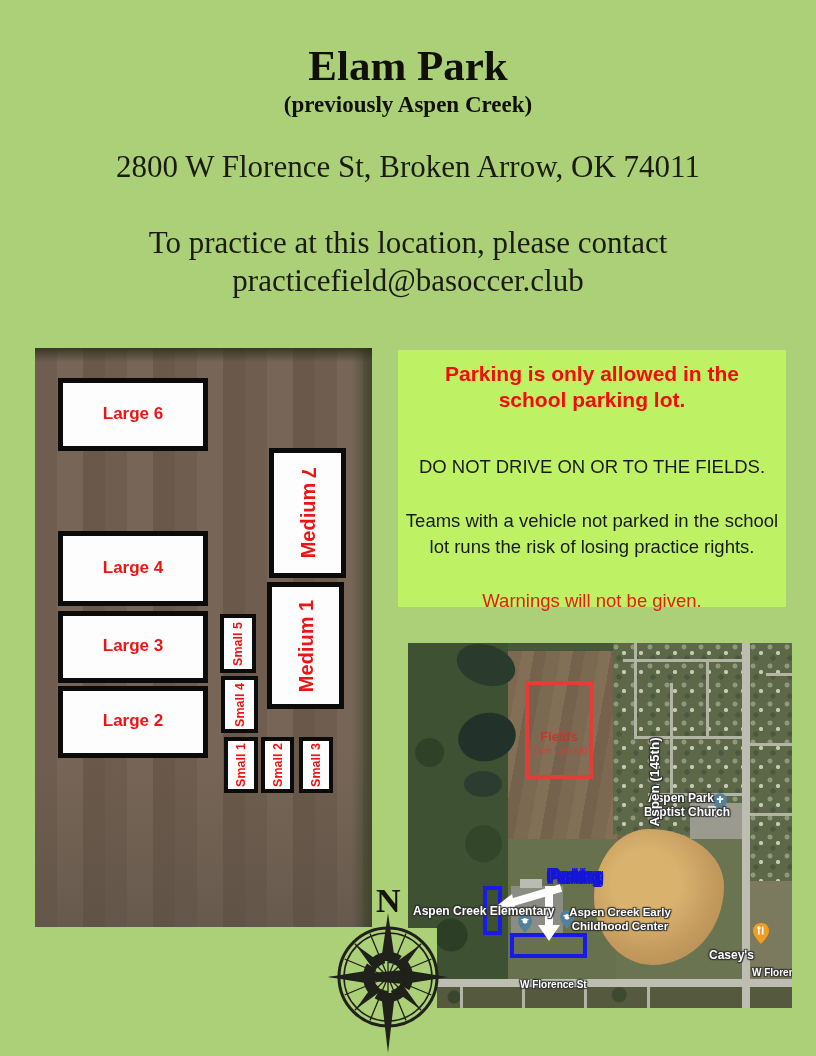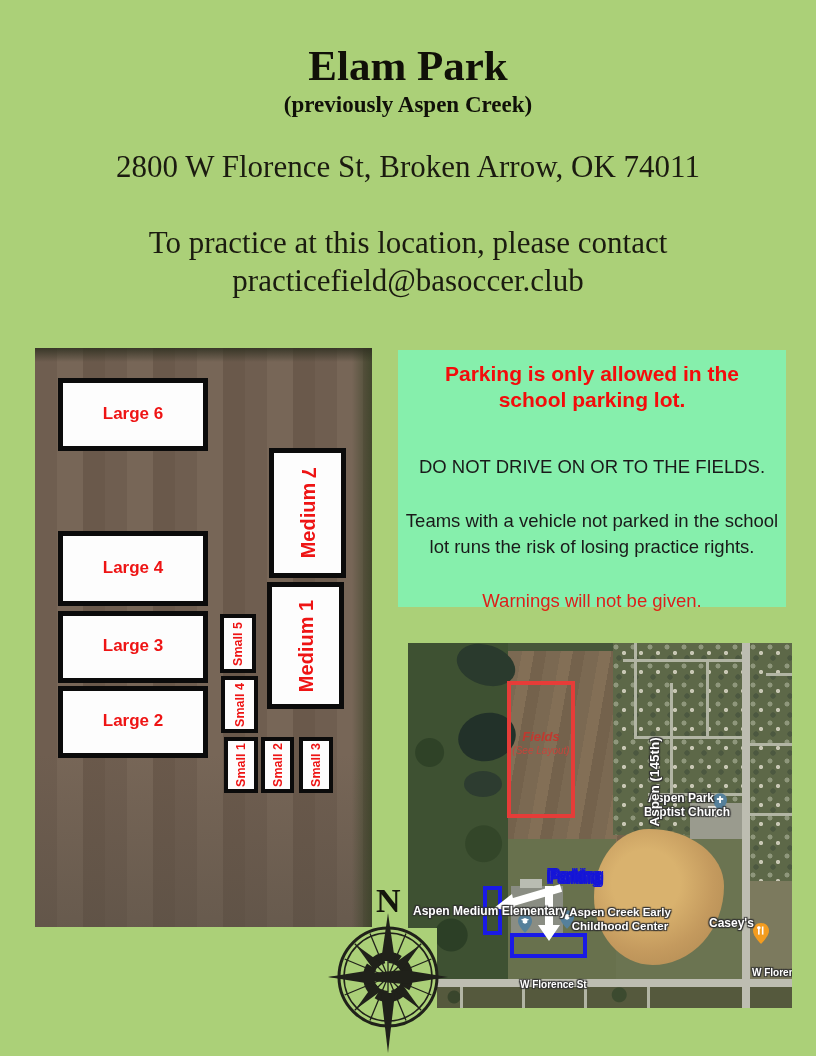--- a/index.html
+++ b/index.html
@@ -35,21 +35,21 @@
   .vlabel{
     position:absolute;left:50%;top:50%;transform:translate(-50%,-50%) rotate(-90deg);
     white-space:nowrap;font-weight:bold;color:#ee1414;
   }
   .msize{font-size:20px;}
   .ssize{font-size:12.5px;}
   .flip{display:inline-block;transform:rotate(180deg);margin-left:4px;}
   
   .notice{
     position:absolute;left:398px;top:350px;width:388px;height:257px;
-    background:#86efac;text-align:center;color:#1a1a1a;
+    background:#bef264;text-align:center;color:#1a1a1a;
   }
   .notice .head{margin:11px auto 0;width:330px;font-weight:bold;font-size:21px;line-height:26px;color:#f40b0b;}
   .notice .rule{margin:42px auto 0;width:380px;font-size:18.5px;line-height:23px;}
   .notice .cons{margin:30px auto 0;width:378px;font-size:18.5px;line-height:26px;}
   .notice .warn{margin:30px auto 0;width:380px;font-size:18.5px;color:#e02016;}
   
   .sat{
     position:absolute;left:408px;top:643px;width:384px;height:365px;overflow:hidden;
     background:#6b7451;z-index:1;
   }
@@ -84,21 +84,21 @@
   .schoolb1{left:103px;top:243px;width:52px;height:50px;background:#8a8d83;}
   .schoolb2{left:112px;top:236px;width:22px;height:9px;background:#b9bcb2;}
   .bstrip{left:0;top:343px;width:384px;height:22px;
     background:radial-gradient(circle at 12% 50%,#39452c 0 6px,transparent 7px),
                radial-gradient(circle at 55% 40%,#3c4a2f 0 7px,transparent 8px),
                #55593d;}
   .ebottom{left:334px;top:238px;width:50px;height:105px;background:#7c7a5e;}
   .road{background:#bdbdb1;}
   .roadlite{background:#b2b5a4;}
   
-  .fieldsbox{left:99px;top:38px;width:68px;height:137px;border:4px solid #e63c38;box-sizing:border-box;font-style:italic;}
+  .fieldsbox{left:117px;top:38px;width:68px;height:98px;border:4px solid #e63c38;box-sizing:border-box;}
   .fieldsbox .t1{position:absolute;left:0;right:0;top:44px;text-align:center;font-weight:bold;font-size:13px;color:#c0392f;}
   .fieldsbox .t2{position:absolute;left:-12px;right:-12px;top:60px;text-align:center;font-size:10px;color:#c4453c;white-space:nowrap;}
   
   .prect{border:4px solid #1a1ae6;box-sizing:border-box;}
   
   .maplabel{position:absolute;color:#fff;font-weight:bold;
     text-shadow:0 0 2px #2e2e2e,1px 1px 1px #333,-1px -1px 1px #333,1px -1px 1px #333,-1px 1px 1px #333;
     white-space:nowrap;}
   .parkword{
     position:absolute;left:140px;top:225px;font-weight:normal;font-size:16px;color:#fde047;
@@ -240,26 +240,26 @@
         <rect x="7.2" y="2.8" width="1.3" height="6.6" fill="#fff"></rect>
       <rect x="3.3" y="2.8" width="2.9" height="2" rx="1" fill="#fff"></rect>
     </svg>
 
     <div class="maplabel" style="left:236px;top:148px;width:70px;text-align:right;font-size:12px;line-height:14px;">
       <span style="display:block;">Aspen Park</span>
       <span style="display:block;">Baptist Church</span>
     </div>
     <div class="maplabel vroadlabel">Aspen (145th)</div>
     <div class="parkword">Parking</div>
-    <div class="maplabel" style="left:5px;top:261px;font-size:12px;">Aspen Medium Elementary</div>
+    <div class="maplabel" style="left:5px;top:261px;font-size:12px;">Aspen Creek Elementary</div>
     <div class="maplabel" style="left:160px;top:262px;width:104px;text-align:center;font-size:11.5px;line-height:14px;white-space:normal;">
       <span style="display:block;">Aspen Creek Early</span>
       <span style="display:block;">Childhood Center</span>
     </div>
-    <div class="maplabel" style="left:301px;top:273px;font-size:12px;">Casey's</div>
+    <div class="maplabel" style="left:301px;top:305px;font-size:12px;">Casey's</div>
     <div class="maplabel" style="left:112px;top:336px;font-size:10px;">W Florence St</div>
     <div class="maplabel" style="left:344px;top:324px;font-size:10px;">W Floren</div>
   </div>
 
   <div class="compass-bg"></div>
   <div class="north">N</div>
   <svg class="compass" width="140" height="154" viewBox="-70 -74 140 154">
     <g stroke="#20211a" fill="none">
       <circle r="49" stroke-width="3"></circle>
       <circle r="44" stroke-width="1.5"></circle>

